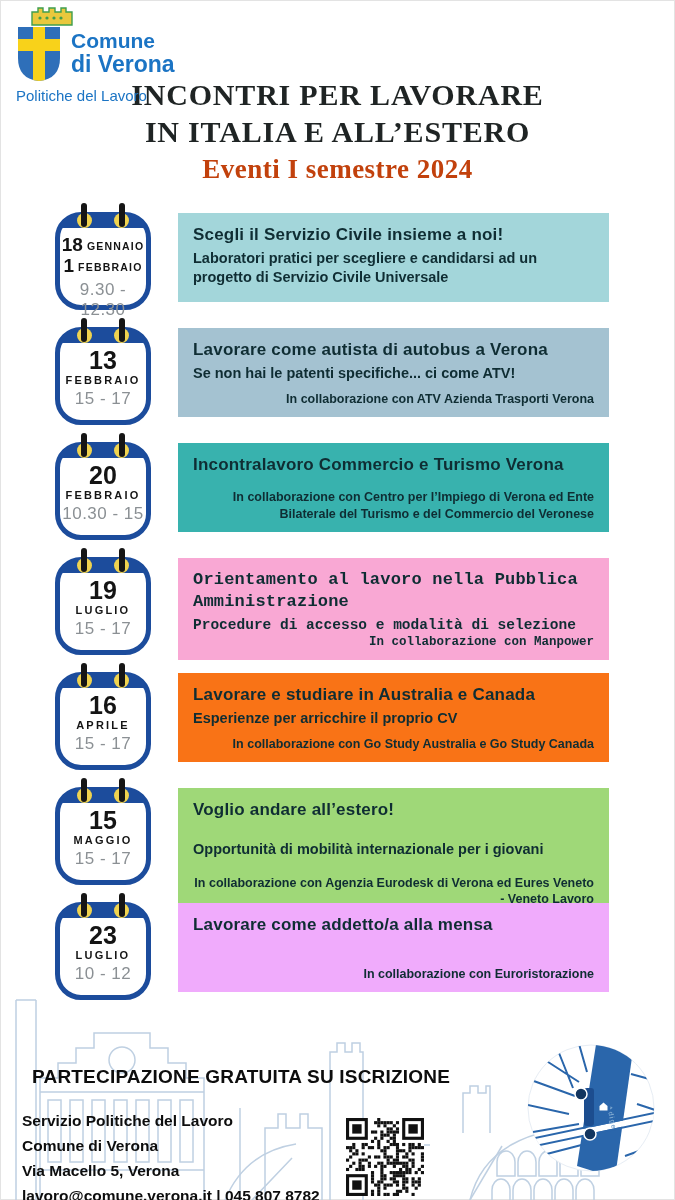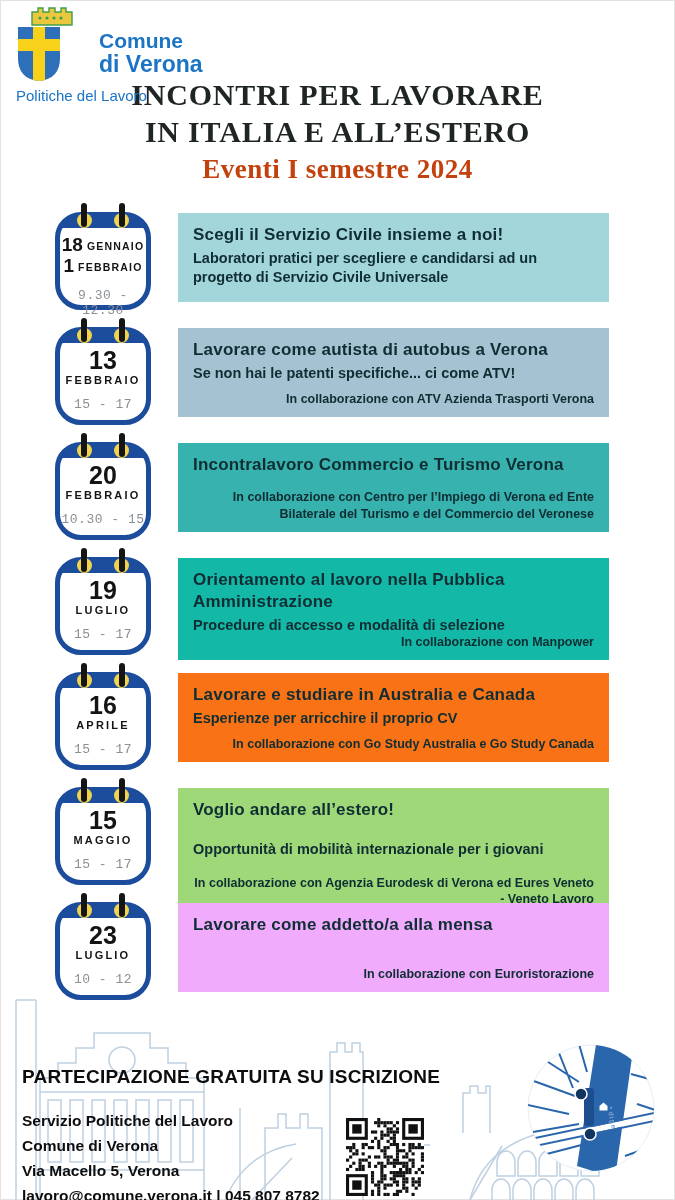--- a/index.html
+++ b/index.html
@@ -5,21 +5,21 @@
   * { margin:0; padding:0; box-sizing:border-box; }
   html,body { background:#fff; }
   .page {
     position:relative; width:675px; height:1200px; overflow:hidden;
     background:#ffffff; font-family:"Liberation Sans", sans-serif;
     box-shadow: inset 0 0 0 1px #e3e3e3;
   }
   
   .logo { position:absolute; top:6px; left:16px; z-index:2; }
   .crown { margin-left:14px; display:block; }
-  .logo-row { display:flex; align-items:flex-start;gap:28px; }
+  .logo-row { display:flex; align-items:flex-start; }
   .logo-text { margin-left:9px; margin-top:4px; color:#1b74c4; line-height:1.05; }
   .logo-line1 { font-size:21px; font-weight:700; }
   .logo-line2 { font-size:23px; font-weight:800; }
   .logo-dept { color:#1b74c4; font-size:15px; margin-top:5px; }
   .title-block { position:absolute; top:76px; left:0; right:0; text-align:center; z-index:1; }
   .title {
     font-family:"Liberation Serif", serif; font-weight:600; letter-spacing:0.8px;
     font-size:30px; line-height:37px; color:#1f2424;
   }
   .subtitle {
@@ -40,32 +40,32 @@
   .ring-l { left:17px; } .ring-r { right:17px; }
   .pin { position:absolute; top:-14px; width:6px; height:24px; background:#151515;
     border-radius:3px; z-index:2; }
   .pin-l { left:21px; } .pin-r { right:21px; }
   .cal-body { position:relative; z-index:3; padding-top:15px; text-align:center; color:#141414; }
   .cal-dates.dual { padding-top:3px; }
   .dual-line { font-size:10.5px; font-weight:700; letter-spacing:1.2px; line-height:19px; }
   .dual-line .d { font-size:19px; letter-spacing:0; vertical-align:-1px; }
   .cal-dates.single .day { font-size:25px; font-weight:800; line-height:26px; }
   .cal-dates.single .month { font-size:11px; font-weight:700; letter-spacing:2.2px; margin-top:1px; }
-  .cal-time { color:#8b9094; font-size:13px; letter-spacing:0.5px; margin-top:11px;font-family:Liberation Mono, monospace; }
+  .cal-time { color:#8b9094; font-size:17px; letter-spacing:0.5px; margin-top:3px; }
   .card {
     margin-left:27px; width:431px; min-height:89px; padding:11px 15px 9px 15px;
     margin-top:8px; display:flex; flex-direction:column; color:#0f2d33;
   }
   .card-title { font-size:17px; font-weight:800; line-height:1.28; letter-spacing:0.2px; }
   .card-sub { font-size:14.5px; font-weight:700; line-height:1.3; margin-top:3px; }
   .card-collab { font-size:12.5px; font-weight:700; line-height:1.35; text-align:right; margin-top:auto; }
   
   .sketch { position:absolute; left:0; top:958px; z-index:0; pointer-events:none; }
   .free-title {
-    position:absolute; left:22px; top:1066px; z-index:3;
+    position:absolute; left:32px; top:1066px; z-index:3;
     font-size:19px; font-weight:800; letter-spacing:0.2px; color:#0d0d0d;
   }
   .contact { position:absolute; left:22px; top:1108px; z-index:3; color:#0d0d0d; }
   .contact-line { font-size:15.5px; font-weight:700; line-height:25px; }
   .qr { position:absolute; left:346px; top:1118px; z-index:3; background:#fff; }
   .mapwrap { position:absolute; left:527px; top:1044px; z-index:3; }
   .map-label { font-size:7px; fill:#7fa9d0; font-weight:700; letter-spacing:1px; }
 </style>
 </head>
 <body>
@@ -182,21 +182,21 @@
         <span class="pin pin-l"></span>
         <span class="pin pin-r"></span>
         <div class="cal-body">
           <div class="cal-dates single">
               <div class="day">19</div>
               <div class="month">LUGLIO</div>
             </div>
           <div class="cal-time">15 - 17</div>
         </div>
       </div>
-      <div class="card" style="background: #14b8a6;">
+      <div class="card" style="background: #f9a8d4; font-family: Liberation Mono, monospace;">
         <div class="card-title">Orientamento al lavoro nella Pubblica Amministrazione</div>
         <div class="card-sub">Procedure di accesso e modalità di selezione</div>
         <div class="card-collab">In collaborazione con Manpower</div>
       </div>
     </div>
 
     <div class="event-row">
       <div class="cal">
         <div class="cal-topbar"></div>
         <span class="ring ring-l"></span>

